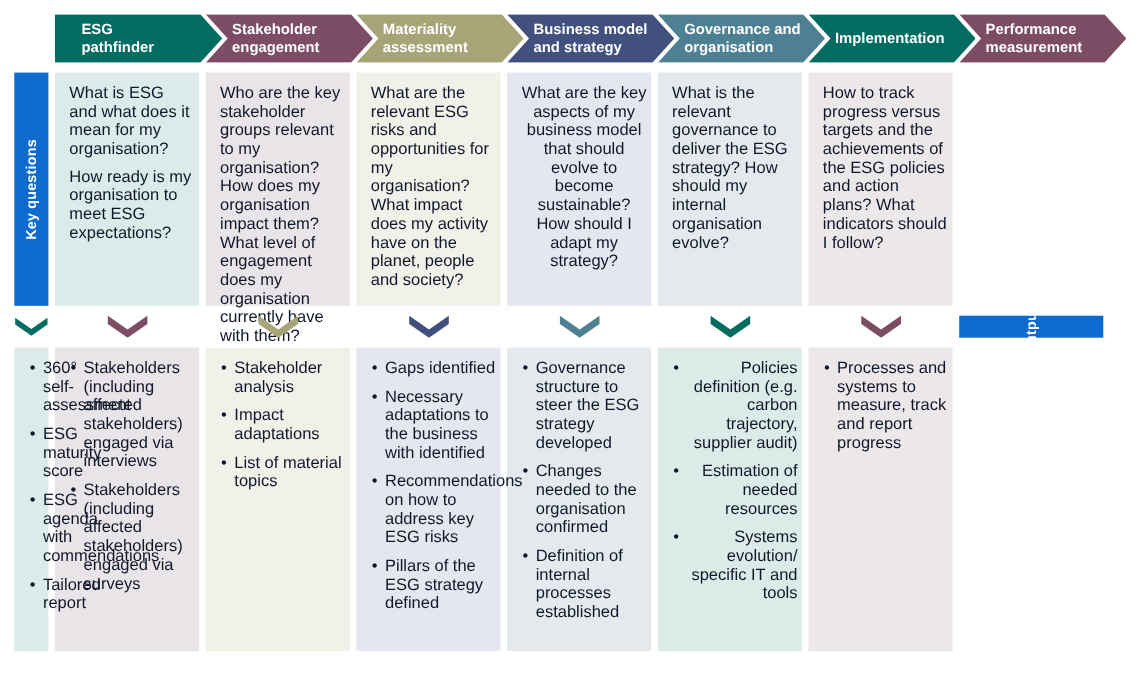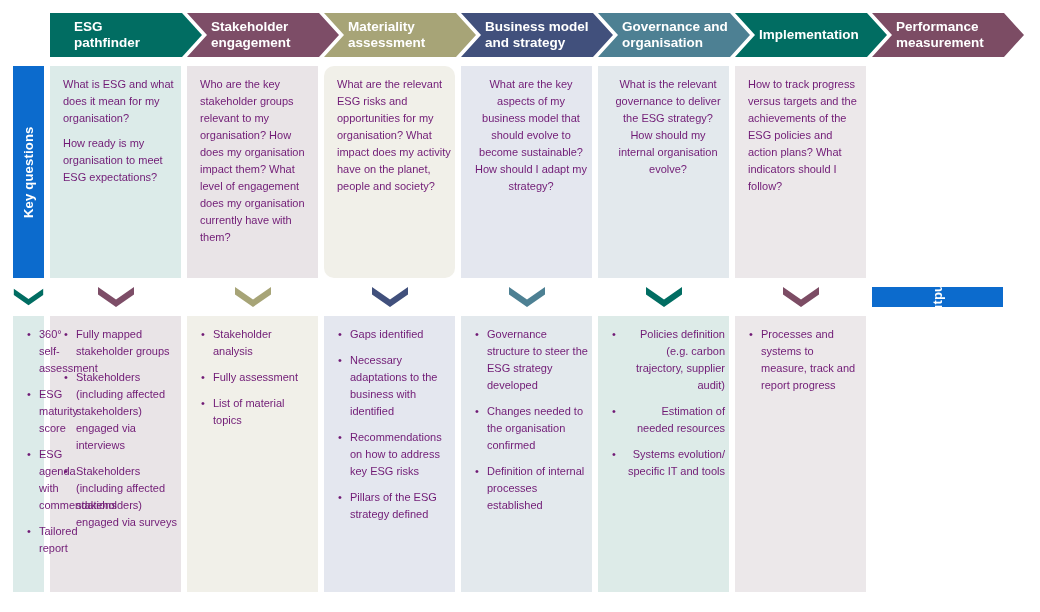--- a/index.html
+++ b/index.html
@@ -29,21 +29,21 @@
     clip-path: polygon(0 0, calc(100% - 20px) 0, 100% 50%, calc(100% - 20px) 100%, 0 100%);
   }
   .band span { white-space: pre-line; }
   
   .vlabel {
     display: flex; align-items: center; justify-content: center;
     writing-mode: vertical-rl; transform: rotate(180deg);
     color: #ffffff; font-size: 13px; font-weight: 700; letter-spacing: 0.2px;
   }
   
-  .tile { color: #701a75; font-size: 11px; line-height: 17px; }
+  .tile { color: #0f172a; font-size: 15px; line-height: 17px; }
   .tile.q { padding: 10px 4px 0 13px; }
   .tile.q p { margin-bottom: 8px; }
   .tile.o { padding: 10px 4px 0 14px; }
   .tile.o ul { list-style: none; }
   .tile.o li { position: relative; padding-left: 12px; margin-bottom: 9px; }
   .tile.o li::before { content: "\2022"; position: absolute; left: 0; top: 0; }
   
   .chev-cell { display: flex; align-items: center; justify-content: center; }
   .chev-cell svg { display: block; }
   .spacer { }
@@ -97,27 +97,27 @@
   </div>
 
   <div class="vlabel" style="background: rgb(12, 107, 205);">Key questions</div>
   <div class="tile q" style="background: rgb(220, 235, 233);">
     <p>What is ESG and what does it mean for my organisation?</p>
     <p>How ready is my organisation to meet ESG expectations?</p>
   </div>
   <div class="tile q" style="background: rgb(233, 228, 231);">
     <p>Who are the key stakeholder groups relevant to my organisation? How does my organisation impact them? What level of engagement does my organisation currently have with them?</p>
   </div>
-  <div class="tile q" style="background: rgb(241, 240, 233); border-radius: 10px;">
+  <div class="tile q" style="background: rgb(241, 240, 233);">
     <p>What are the relevant ESG risks and opportunities for my organisation? What impact does my activity have on the planet, people and society?</p>
   </div>
   <div class="tile q" style="background: rgb(228, 231, 239); text-align: center;">
     <p>What are the key aspects of my business model that should evolve to become sustainable? How should I adapt my strategy?</p>
   </div>
-  <div class="tile q" style="background: rgb(227, 233, 237); text-align: center;">
+  <div class="tile q" style="background: rgb(227, 233, 237);">
     <p>What is the relevant governance to deliver the ESG strategy? How should my internal organisation evolve?</p>
   </div>
   <div class="tile q" style="background: rgb(236, 232, 234);">
     <p>How to track progress versus targets and the achievements of the ESG policies and action plans? What indicators should I follow?</p>
   </div>
 
   <div class="spacer"></div>
   <div class="chev-cell">
     <svg width="38" height="20" viewBox="0 0 38 20">
         <polygon points="1,0 19,12.5 37,0 37,7.5 19,20 1,7.5" fill="#016d62"></polygon>
@@ -158,29 +158,28 @@
   <div class="tile o" style="background: rgb(220, 235, 233);">
     <ul>
       <li>360° self-assessment</li>
       <li>ESG maturity score</li>
       <li>ESG agenda with commendations</li>
       <li>Tailored report</li>
     </ul>
   </div>
   <div class="tile o" style="background: rgb(233, 228, 231);">
     <ul>
-      <li>Fully mapped stakeholder groups</li>
       <li>Stakeholders (including affected stakeholders) engaged via interviews</li>
       <li>Stakeholders (including affected stakeholders) engaged via surveys</li>
     </ul>
   </div>
   <div class="tile o" style="background: rgb(241, 240, 233);">
     <ul>
       <li>Stakeholder analysis</li>
-      <li>Fully assessment</li>
+      <li>Impact adaptations</li>
       <li>List of material topics</li>
     </ul>
   </div>
   <div class="tile o" style="background: rgb(228, 231, 239);">
     <ul>
       <li>Gaps identified</li>
       <li>Necessary adaptations to the business with identified</li>
       <li>Recommendations on how to address key ESG risks</li>
       <li>Pillars of the ESG strategy defined</li>
     </ul>

